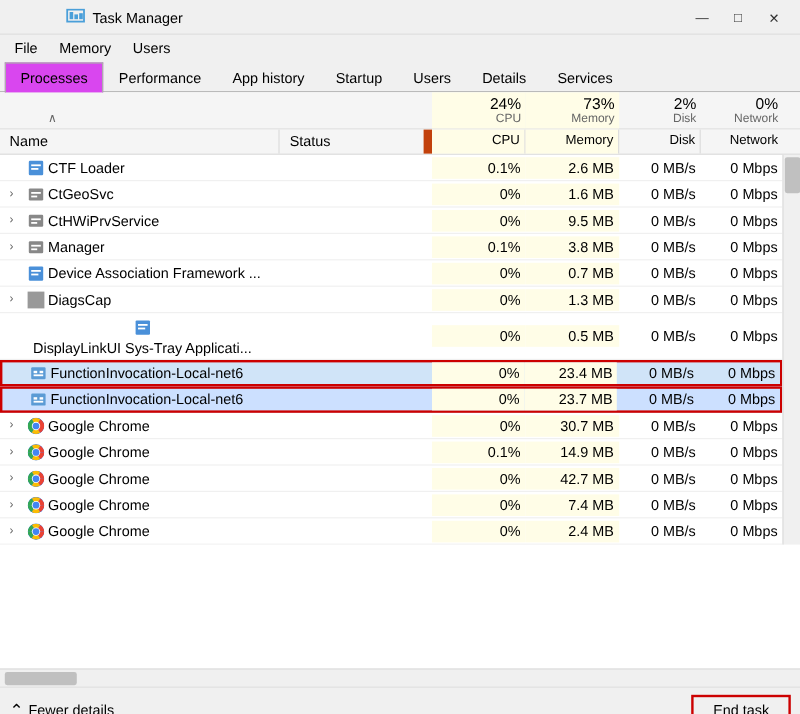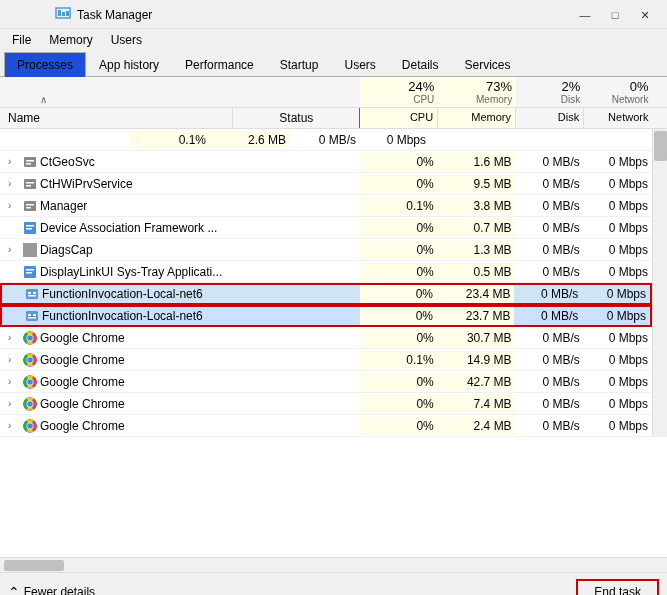--- a/index.html
+++ b/index.html
@@ -61,21 +61,21 @@
       padding: 5px 12px;
       cursor: pointer;
       font-size: 12px;
       border: 1px solid transparent;
       border-bottom: none;
       position: relative;
       top: 1px;
       background: transparent;
     }
     .tab.active {
-      background: #1d4ed8;
+      background: #d946ef;
       border-color: #adadad;
       border-bottom-color: white;
     }
 
     
     .main-content {
       background: white;
       display: flex;
       flex-direction: column;
       height: calc(595px - 100px);
@@ -150,22 +150,22 @@
 </div>
 
 <div class="menu-bar">
   <span class="menu-item">File</span>
   <span class="menu-item">Memory</span>
   <span class="menu-item">Users</span>
 </div>
 
 <div class="tabs">
   <div class="tab active">Processes</div>
+  <div class="tab">Performance</div>
   <div class="tab">App history</div>
-  <div class="tab">Performance</div>
   <div class="tab">Startup</div>
   <div class="tab">Users</div>
   <div class="tab">Details</div>
   <div class="tab">Services</div>
 </div>
 
 <div class="main-content">
 
   <div style="display:flex; border-bottom:1px solid #ddd; background:#f5f5f5;">
     <div style="width:370px; padding:4px 8px 2px 40px; display:flex; align-items:flex-end;">
@@ -185,33 +185,44 @@
     </div>
     <div style="width:70px; text-align:right; padding:2px 4px;">
       <div style="font-size:13px;">0%</div>
       <div style="font-size:10px; color:#666;">Network</div>
     </div>
     <div style="width:15px;"></div>
   </div>
 
   <div style="display:flex; border-bottom:1px solid #ddd; background:#f5f5f5;">
     <div style="width:240px; padding:3px 8px; font-size:12px; border-right:1px solid #ddd;">Name</div>
-    <div style="width:130px; padding:3px 8px; font-size:12px; border-right:1px solid #c2410c;text-align:center;">Status</div>
+    <div style="width:130px; padding:3px 8px; font-size:12px; border-right:7px solid #c2410c;">Status</div>
     <div style="width:80px; padding:3px 4px; font-size:11px; text-align:right; border-right:1px solid #ddd; background:#fffde7;">CPU</div>
     <div style="width:80px; padding:3px 4px; font-size:11px; text-align:right; border-right:1px solid #ddd; background:#fffde7;">Memory</div>
     <div style="width:70px; padding:3px 4px; font-size:11px; text-align:right; border-right:1px solid #ddd;">Disk</div>
     <div style="width:70px; padding:3px 4px; font-size:11px; text-align:right;">Network</div>
     <div style="width:15px;"></div>
   </div>
 
   <div class="table-container">
     <div style="display:flex; overflow:hidden;">
       <div style="flex:1; overflow-y:auto; overflow-x:hidden;" id="table-body">
 
       <div style="display: flex; align-items: center; border-bottom: 1px solid rgb(240, 240, 240); cursor: pointer; min-height: 22px;">
+            <div style="width: 240px; padding: 2px 4px 2px 8px; display: flex; align-items: center; gap: 3px; font-size: 12px; overflow: hidden; white-space: nowrap;">
+              <span style="width: 12px; font-size: 10px; color: rgb(102, 102, 102); flex-shrink: 0;"></span>
+              <div style="width: 14px; height: 14px; flex-shrink: 0; display: flex; align-items: center; justify-content: center;">
+                <svg width="14" height="14" viewBox="0 0 14 14">
+                  <rect x="1" y="1" width="12" height="12" rx="1" fill="#4a90d9"></rect>
+                  <rect x="3" y="4" width="8" height="1.5" fill="white"></rect>
+                  <rect x="3" y="7" width="6" height="1.5" fill="white"></rect>
+                </svg>
+              </div>
+              <span style="overflow: hidden; text-overflow: ellipsis; white-space: nowrap;">CTF Loader</span>
+            </div>
             <div style="width: 130px; padding: 2px 4px; font-size: 12px;"></div>
             <div style="width: 80px; padding: 2px 4px; text-align: right; font-size: 12px; background: rgb(255, 253, 231);">0.1%</div>
             <div style="width: 80px; padding: 2px 4px; text-align: right; font-size: 12px; background: rgb(255, 253, 231);">2.6 MB</div>
             <div style="width: 70px; padding: 2px 4px; text-align: right; font-size: 12px;">0 MB/s</div>
             <div style="width: 70px; padding: 2px 4px; text-align: right; font-size: 12px;">0 Mbps</div>
           </div>
           <div style="display: flex; align-items: center; border-bottom: 1px solid rgb(240, 240, 240); cursor: pointer; min-height: 22px;">
             <div style="width: 240px; padding: 2px 4px 2px 8px; display: flex; align-items: center; gap: 3px; font-size: 12px; overflow: hidden; white-space: nowrap;">
               <span style="width: 12px; font-size: 10px; color: rgb(102, 102, 102); flex-shrink: 0;">›</span>
               <div style="width: 14px; height: 14px; flex-shrink: 0; display: flex; align-items: center; justify-content: center;">
@@ -289,21 +300,21 @@
               <div style="width: 14px; height: 14px; flex-shrink: 0; background: rgb(153, 153, 153);"></div>
               <span style="overflow: hidden; text-overflow: ellipsis; white-space: nowrap;">DiagsCap</span>
             </div>
             <div style="width: 130px; padding: 2px 4px; font-size: 12px;"></div>
             <div style="width: 80px; padding: 2px 4px; text-align: right; font-size: 12px; background: rgb(255, 253, 231);">0%</div>
             <div style="width: 80px; padding: 2px 4px; text-align: right; font-size: 12px; background: rgb(255, 253, 231);">1.3 MB</div>
             <div style="width: 70px; padding: 2px 4px; text-align: right; font-size: 12px;">0 MB/s</div>
             <div style="width: 70px; padding: 2px 4px; text-align: right; font-size: 12px;">0 Mbps</div>
           </div>
           <div style="display: flex; align-items: center; border-bottom: 1px solid rgb(240, 240, 240); cursor: pointer; min-height: 22px;">
-            <div style="width: 240px; padding: 2px 4px 2px 8px; display: flex; align-items: center; gap: 3px; font-size: 12px; overflow: hidden; white-space: nowrap;">
+            <div style="width: 240px; padding: 2px 4px 2px 8px; display: flex; align-items: center; gap: 3px; font-size: 12px; overflow: hidden; white-space: nowrap; flex-direction: column;">
               <span style="width: 12px; font-size: 10px; color: rgb(102, 102, 102); flex-shrink: 0;"></span>
               <div style="width: 14px; height: 14px; flex-shrink: 0; display: flex; align-items: center; justify-content: center;">
                 <svg width="14" height="14" viewBox="0 0 14 14">
                   <rect x="1" y="1" width="12" height="12" rx="1" fill="#4a90d9"></rect>
                   <rect x="3" y="4" width="8" height="1.5" fill="white"></rect>
                   <rect x="3" y="7" width="6" height="1.5" fill="white"></rect>
                 </svg>
               </div>
               <span style="overflow: hidden; text-overflow: ellipsis; white-space: nowrap;">DisplayLinkUI Sys-Tray Applicati...</span>
             </div>

